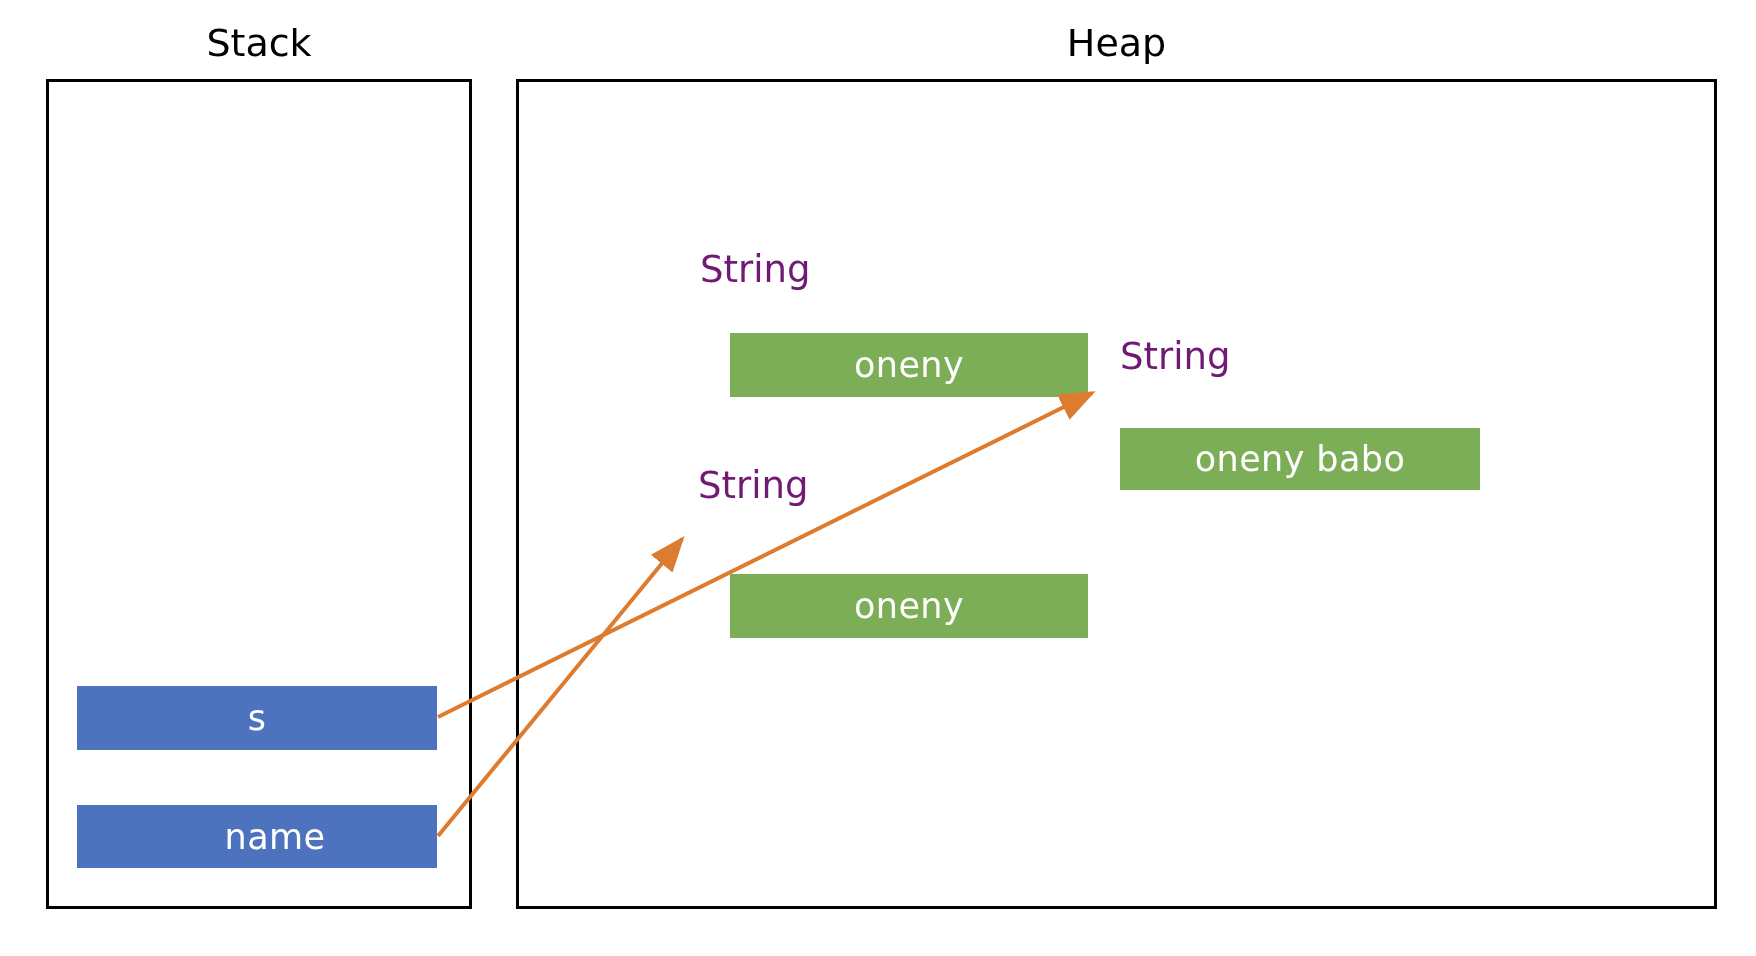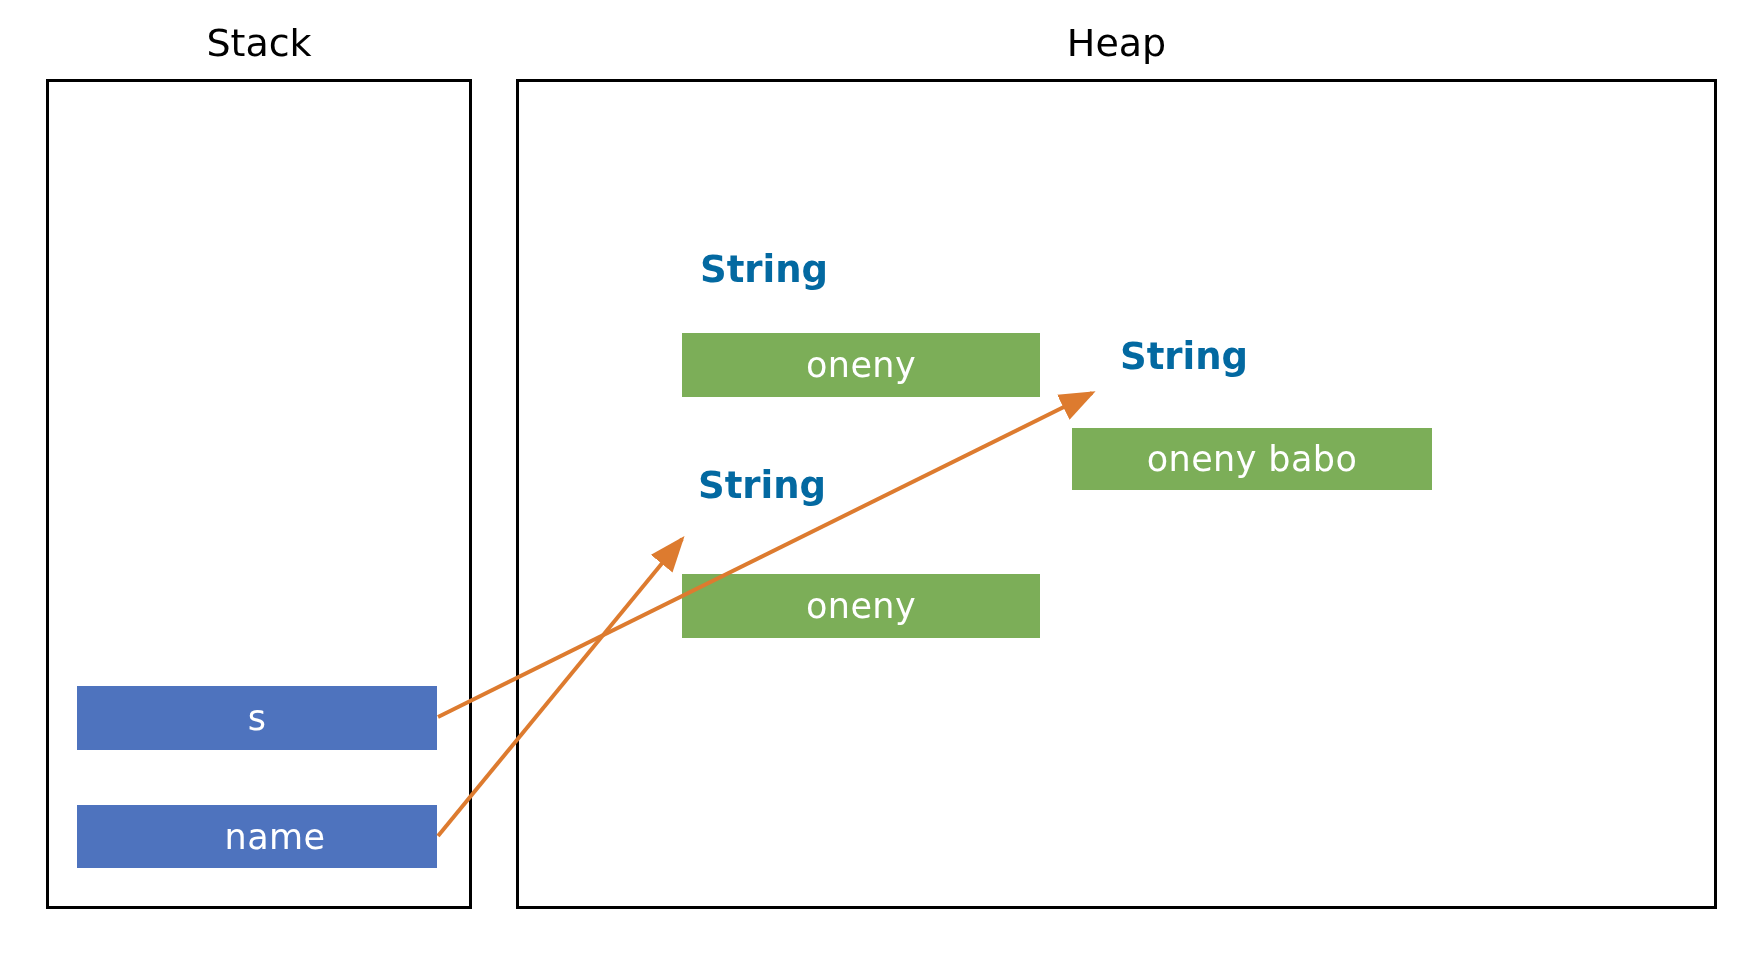--- a/index.html
+++ b/index.html
@@ -28,35 +28,36 @@
   }
   .region-box {
     position: absolute;
     border: 3px solid #000000;
     box-sizing: border-box;
     background: transparent;
   }
   .type-label {
     position: absolute;
     font-size: 37px;
-    color: #0369a1;
+    color: #701a75;
     line-height: 1;
     white-space: nowrap;
-    font-weight: 700;
+    font-weight: 400;
   }
   .obj-box {
     position: absolute;
     background: #7CAE58;
     color: #ffffff;
     font-size: 35px;
     display: flex;
     align-items: center;
     justify-content: center;
     box-sizing: border-box;
     letter-spacing: 0.4px;
+    margin-left: 48px;
   }
   .var-box {
     position: absolute;
     background: #4E73BE;
     color: #ffffff;
     font-size: 35px;
     display: flex;
     align-items: center;
     justify-content: center;
     box-sizing: border-box;

